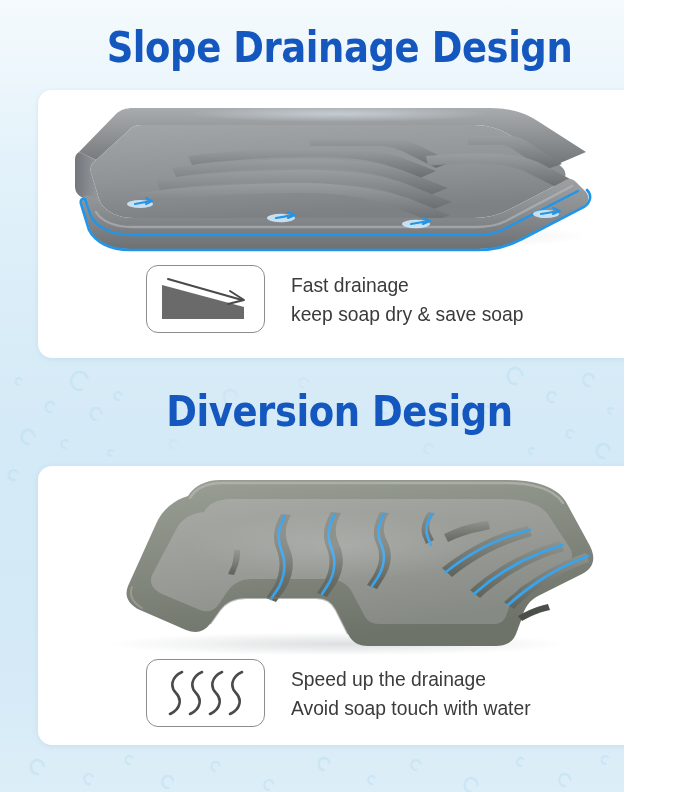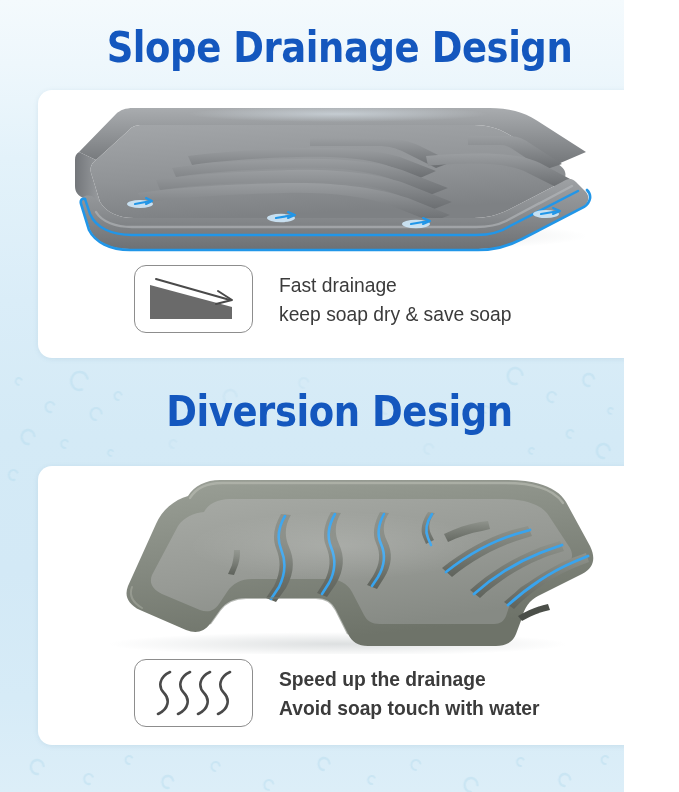--- a/index.html
+++ b/index.html
@@ -68,39 +68,39 @@
   
   .card {
     position: absolute;
     left: 38px;
     width: 601px;
     background: #ffffff;
     border-radius: 14px;
     box-shadow: 0 1px 5px rgba(80,130,160,.13);
   }
   #card-1 { top: 90px;  height: 268px; }
-  #card-2 { top: 466px; height: 279px; font-weight: bold; }
+  #card-2 { top: 466px; height: 279px; }
 
   
   .product-stage {
     position: absolute;
     left: 0;
     width: 601px;
     overflow: hidden;
   }
   #product-1 { top: 4px;  height: 160px; }
   #product-2 { top: 2px;  height: 186px; }
   .product-stage svg { display: block; width: 100%; height: 100%; }
 
   
   .caption-row {
     position: absolute;
     display: flex;
     align-items: center;
-    left: 96px;
+    left: 108px;
   }
   #caption-1 { top: 175px; }
   #caption-2 { top: 193px; }
 
   .icon-box {
     width: 119px;
     height: 68px;
     border: 1.6px solid #8d8d8d;
     border-radius: 12px;
     background: #ffffff;

